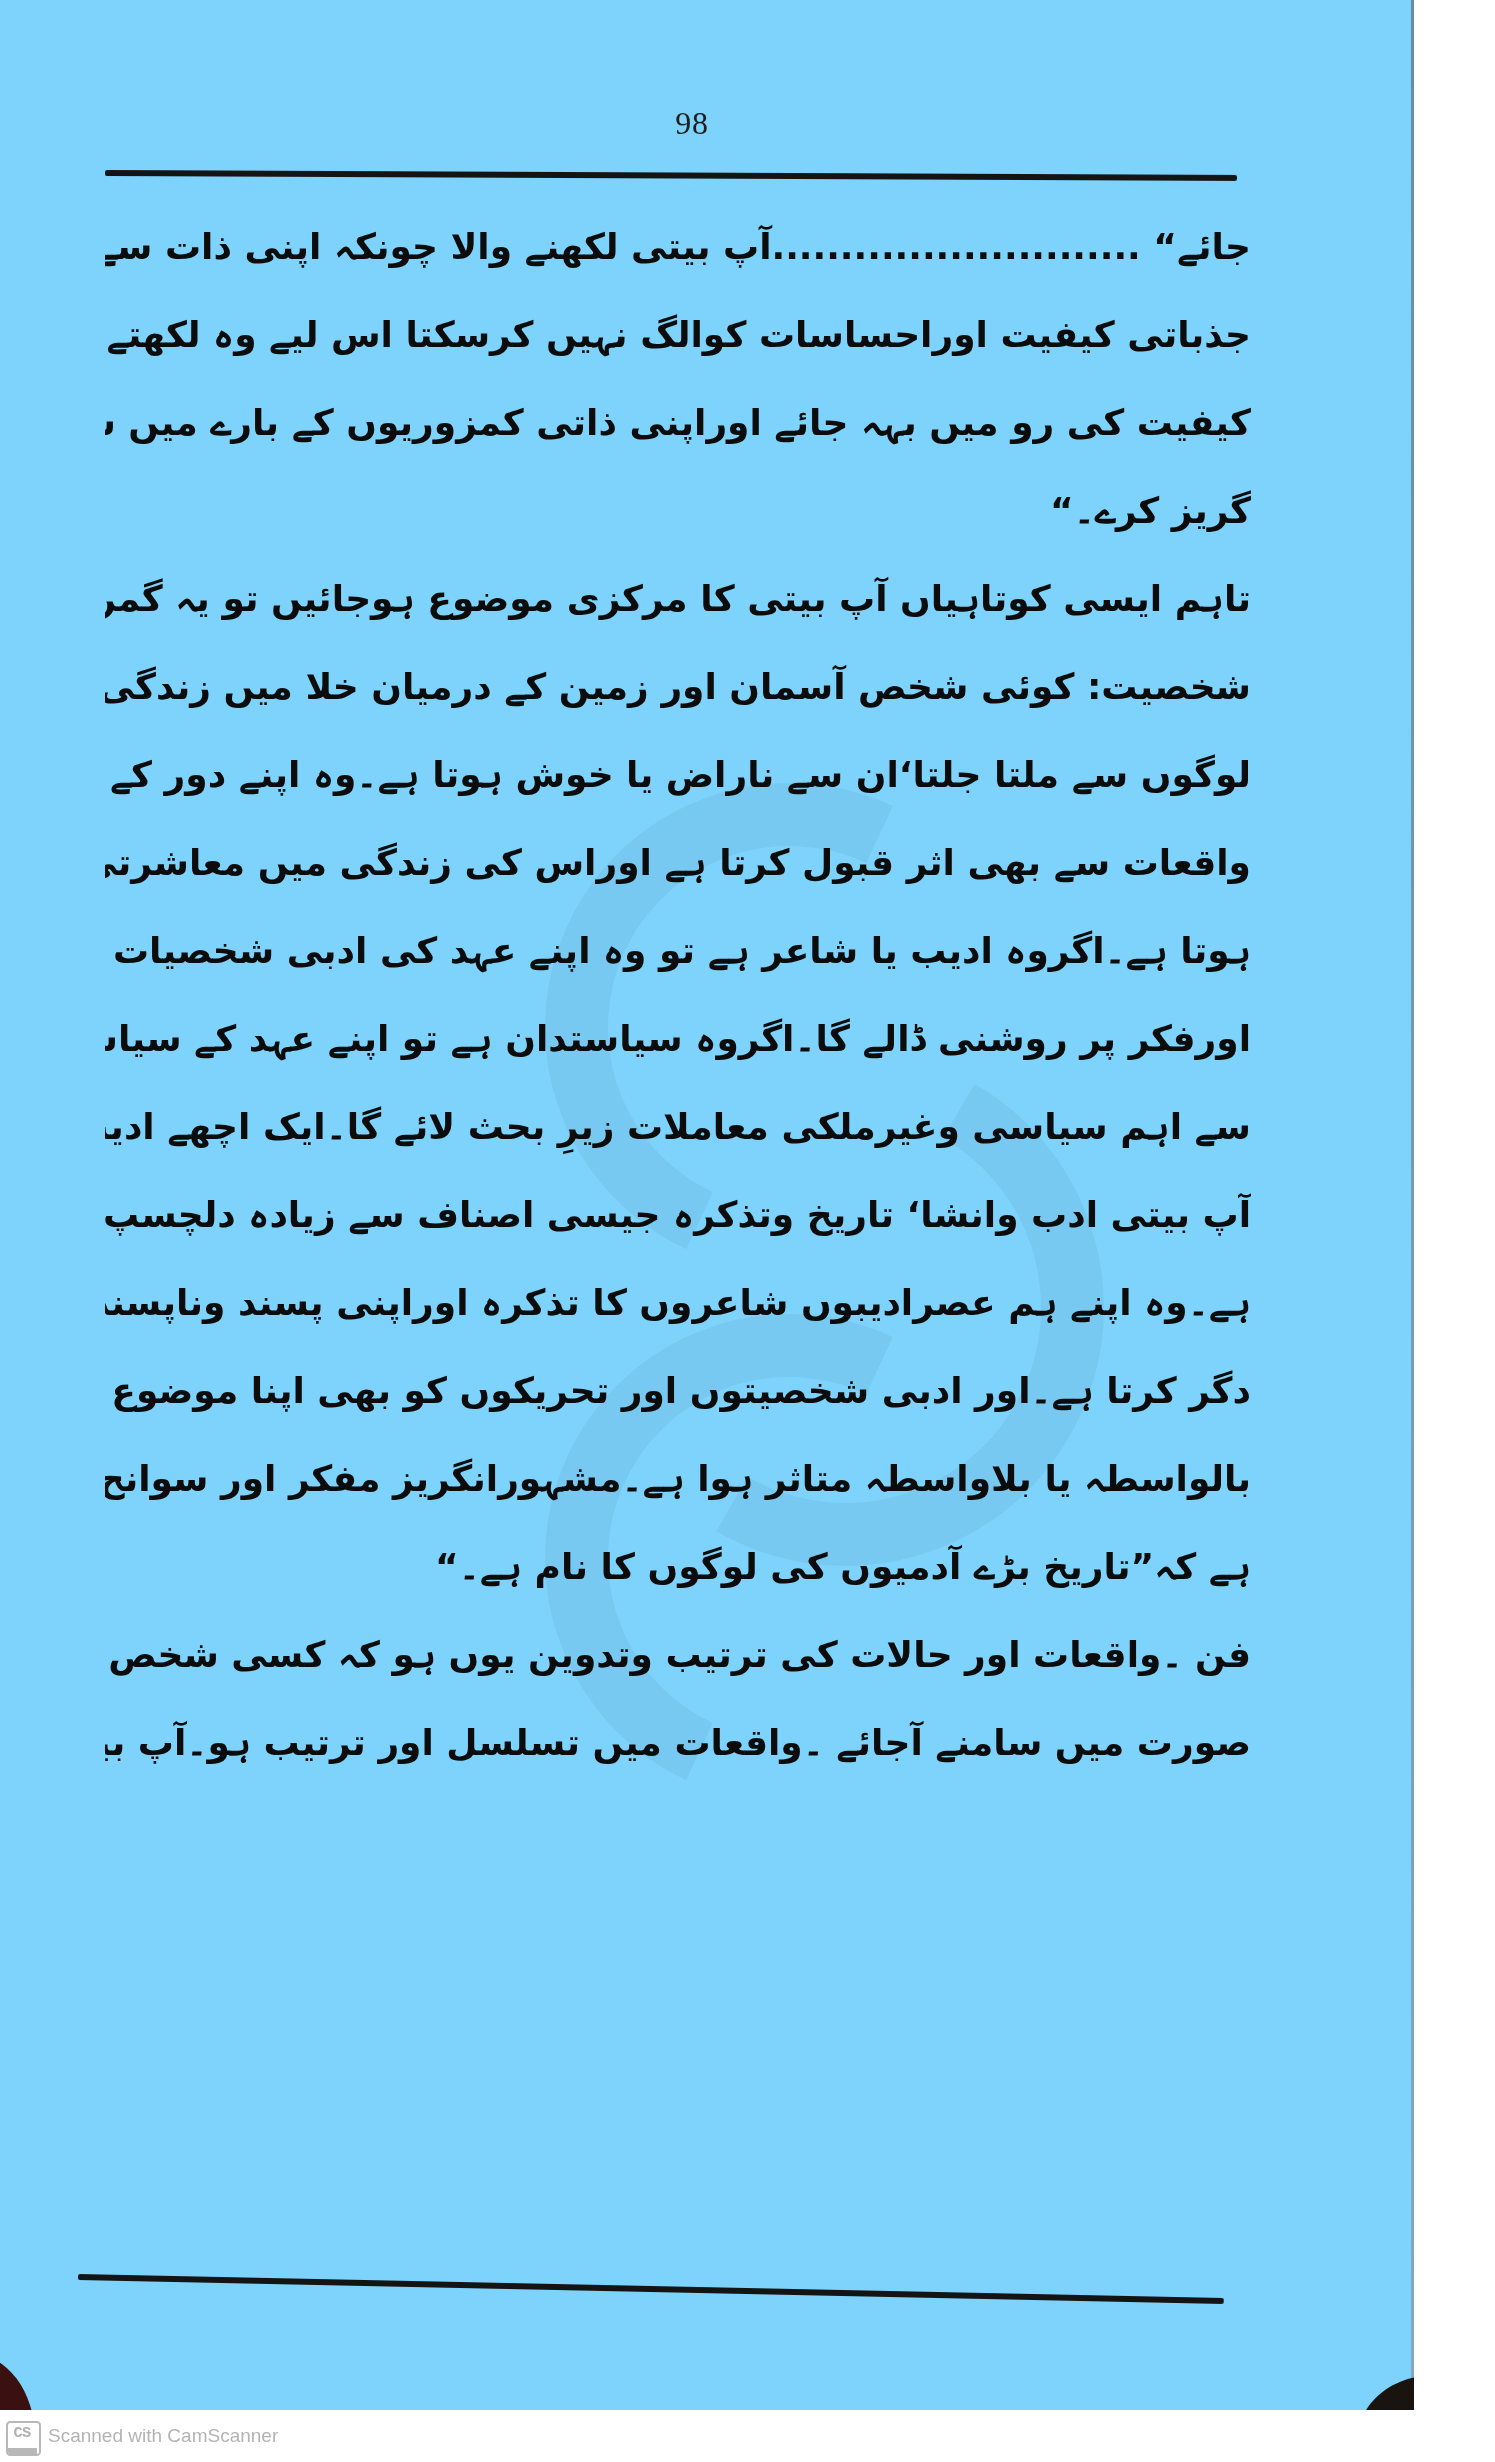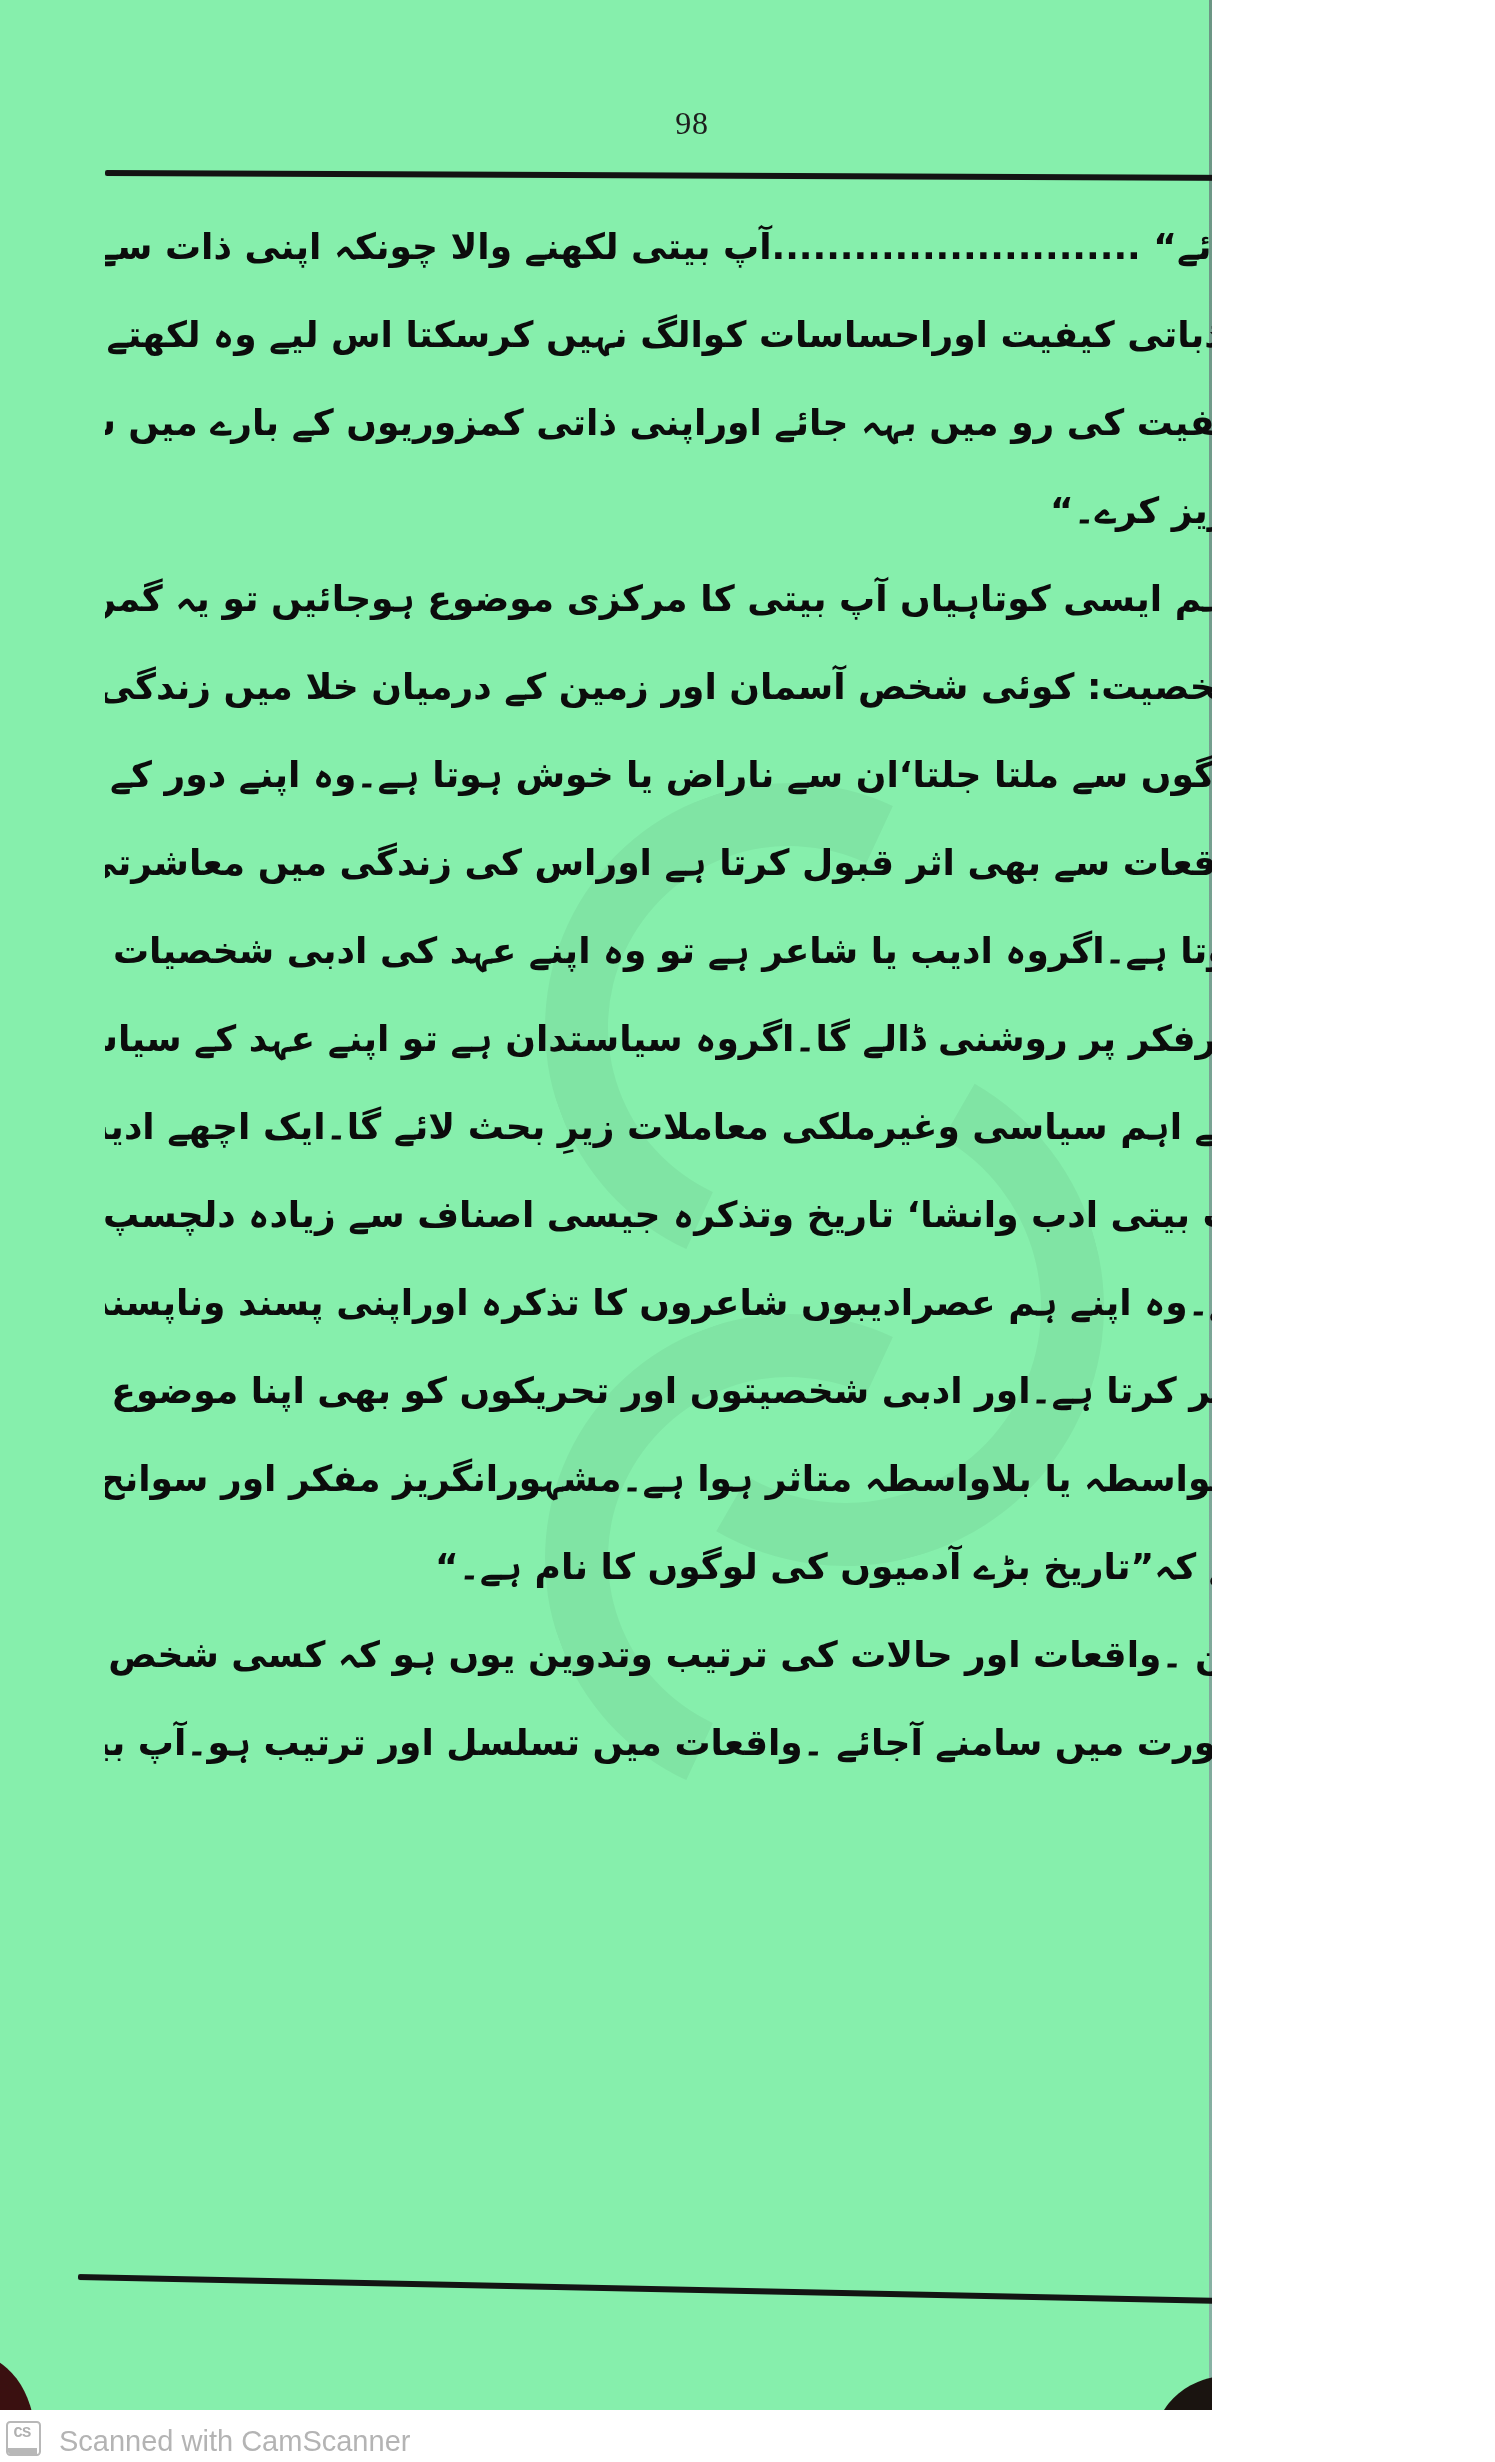--- a/index.html
+++ b/index.html
@@ -11,23 +11,23 @@
       width: 1496px;
       height: 2462px;
       position: relative;
       overflow: hidden;
       font-family: "DejaVu Sans", sans-serif;
     }
     .page {
       position: absolute;
       left: 0;
       top: 0;
-      width: 1212px;
+      width: 1414px;
       height: 2410px;
-      background: #86efac;
+      background: #7dd3fc;
       overflow: hidden;
     }
     
     .corner-bl {
       position: absolute;
       left: -28px;
       bottom: -28px;
       width: 63px;
       height: 84px;
       background: #3a1010;
@@ -159,24 +159,24 @@
     .cs-badge .cs-base {
       position: absolute;
       left: 0;
       bottom: 0;
       width: 29px;
       height: 6.3px;
       background: #b8b8b8;
     }
     .cs-text {
       position: absolute;
-      left: 59px;
+      left: 48px;
       top: 2425px;
       font-family: "Liberation Sans", sans-serif;
-      font-size: 29px;
+      font-size: 19px;
       color: #b4b4b4;
       white-space: nowrap;
     }
   </style>
 </head>
 <body>
 
 <div class="page">
   <div class="edge-right"></div>
   <div class="watermark">

